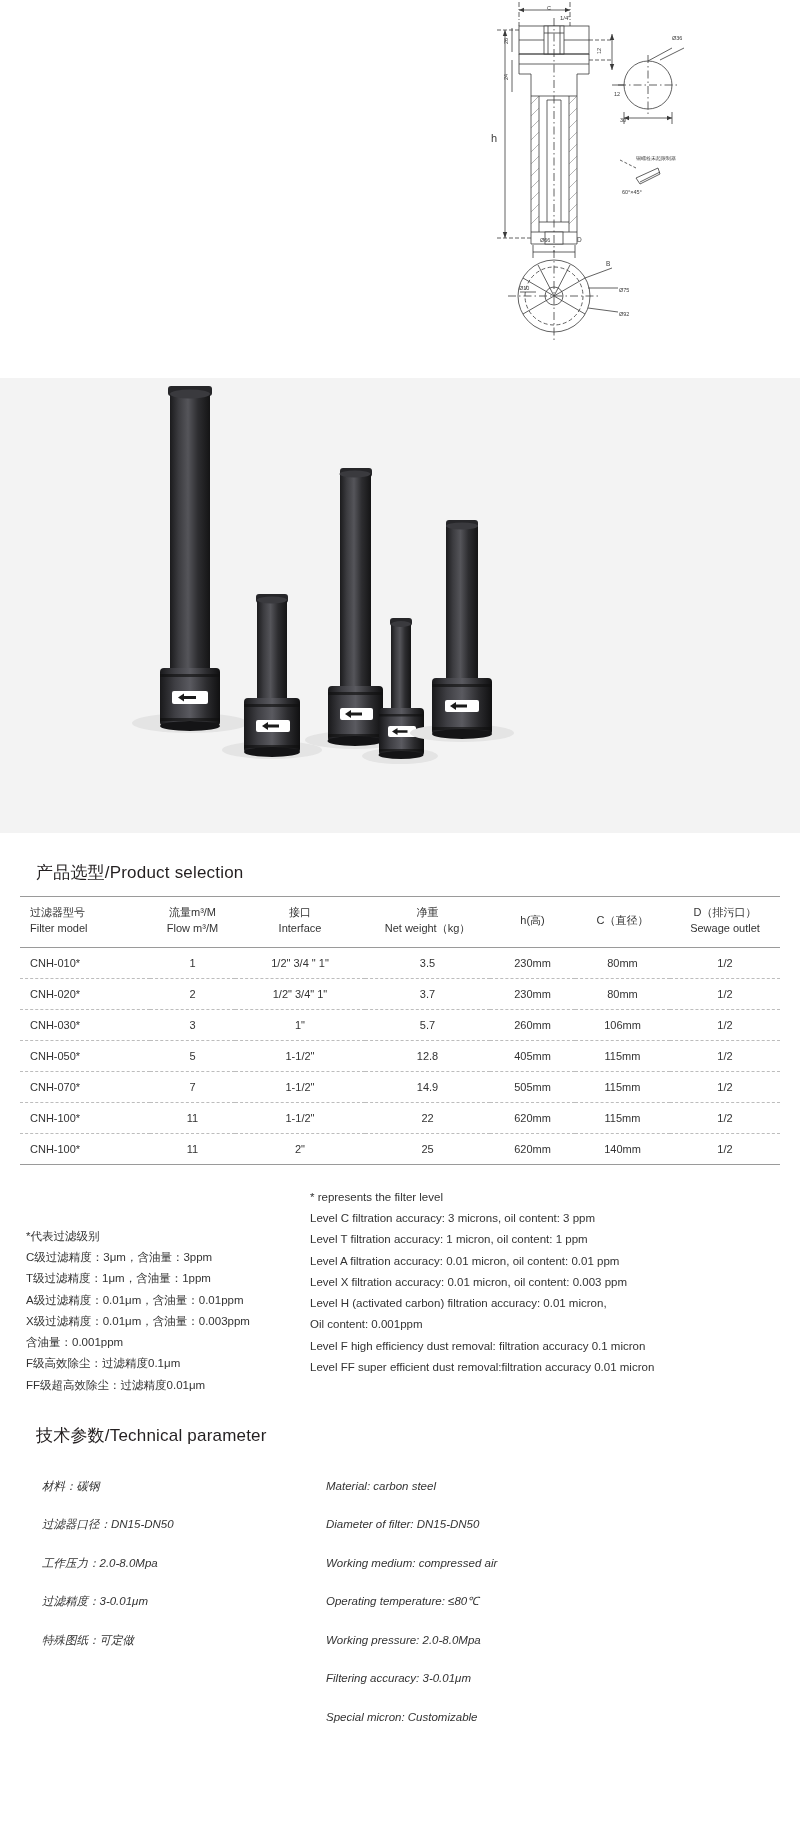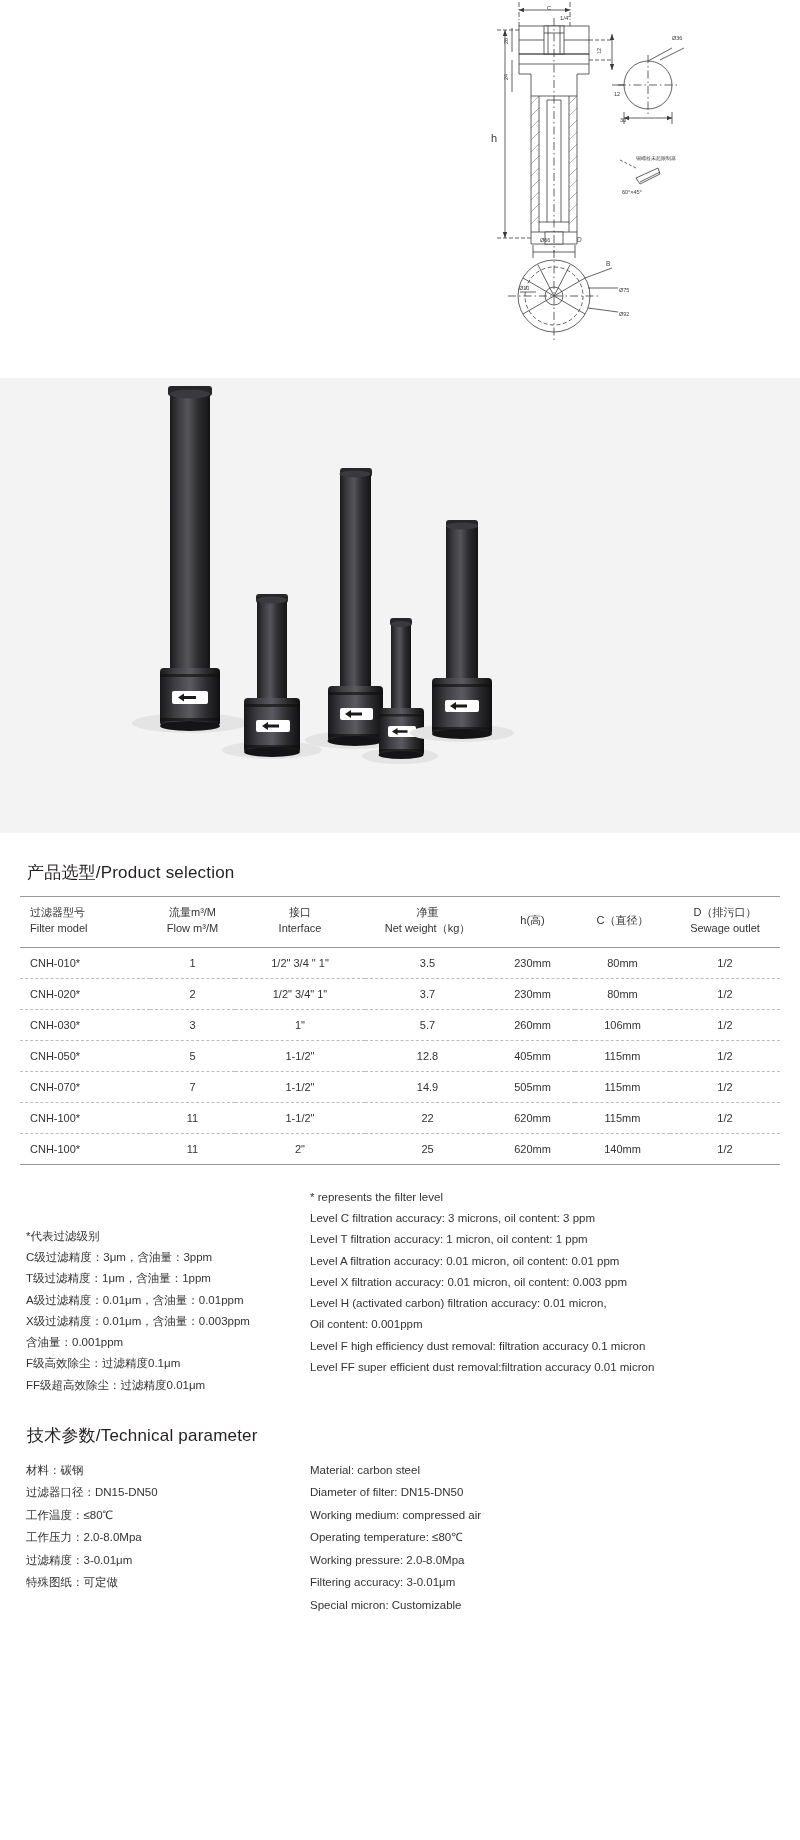--- a/index.html
+++ b/index.html
@@ -32,21 +32,21 @@
   .photo-svg { position: absolute; left: 0; top: 0; }
 
   
   .content {
     padding: 0 20px;
   }
   .section-title {
     font-size: 17px;
     color: #231f20;
     font-weight: normal;
-    margin: 28px 0 12px 7px;
+    margin: 28px 0 12px 16px;
     letter-spacing: .2px;
   }
 
   
   table.spec {
     width: 760px;
     border-collapse: collapse;
     font-size: 11px;
     color: #333;
   }
@@ -88,21 +88,21 @@
   .params {
     display: flex;
     margin-top: 10px;
     font-size: 11.5px;
     line-height: 1.95;
     color: #333;
     padding-bottom: 40px;
   }
   .params .col-cn { width: 290px; padding-left: 6px; }
   .params .col-en { width: 440px; }
-  .params p { margin: 0; }
+  .params p { margin: 16px; font-style: italic; }
 </style>
 </head>
 <body>
 
 <div class="drawing-area">
   <svg class="drawing-svg" width="800" height="378" viewBox="0 0 800 378">
     <g stroke="#3a3a3a" fill="none" stroke-width="0.8">
 
       <line x1="519" y1="2" x2="519" y2="26" stroke-dasharray="5 2 1 2"></line>
       <line x1="570" y1="2" x2="570" y2="26" stroke-dasharray="5 2 1 2"></line>
@@ -441,21 +441,20 @@
       <p>Level FF super efficient dust removal:filtration accuracy 0.01 micron</p>
     </div>
   </div>
 
   <h2 class="section-title">技术参数/Technical parameter</h2>
 
   <div class="params">
     <div class="col-cn">
       <p>材料：碳钢</p>
       <p>过滤器口径：DN15-DN50</p>
-      <p>工作温度：≤80℃</p>
       <p>工作压力：2.0-8.0Mpa</p>
       <p>过滤精度：3-0.01μm</p>
       <p>特殊图纸：可定做</p>
     </div>
     <div class="col-en">
       <p>Material: carbon steel</p>
       <p>Diameter of filter: DN15-DN50</p>
       <p>Working medium: compressed air</p>
       <p>Operating temperature: ≤80℃</p>
       <p>Working pressure: 2.0-8.0Mpa</p>

